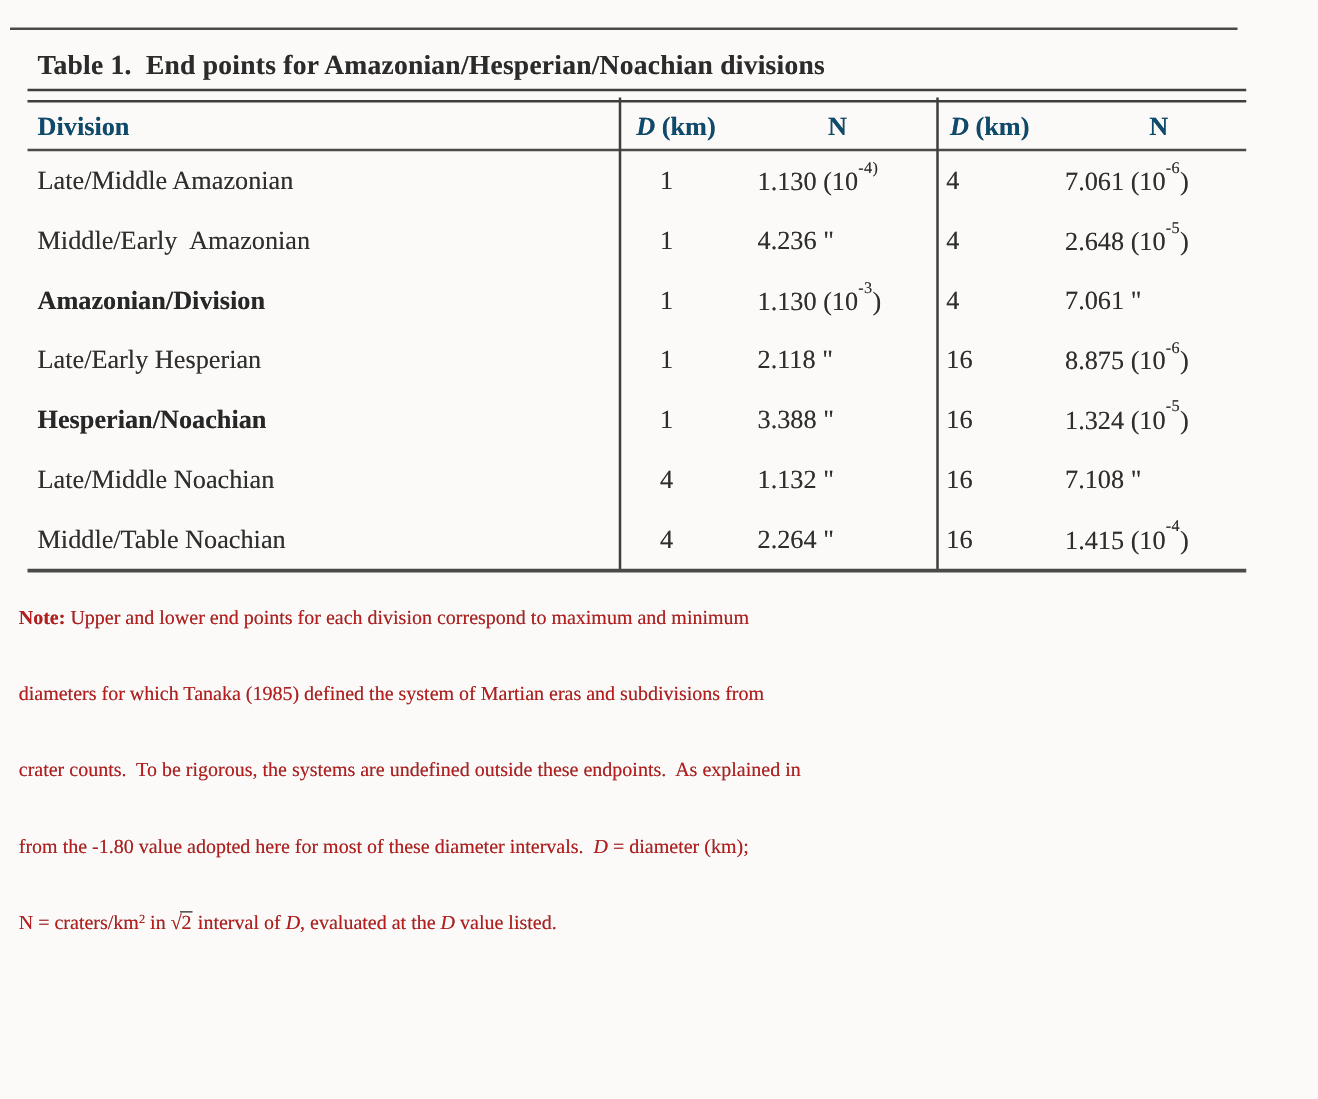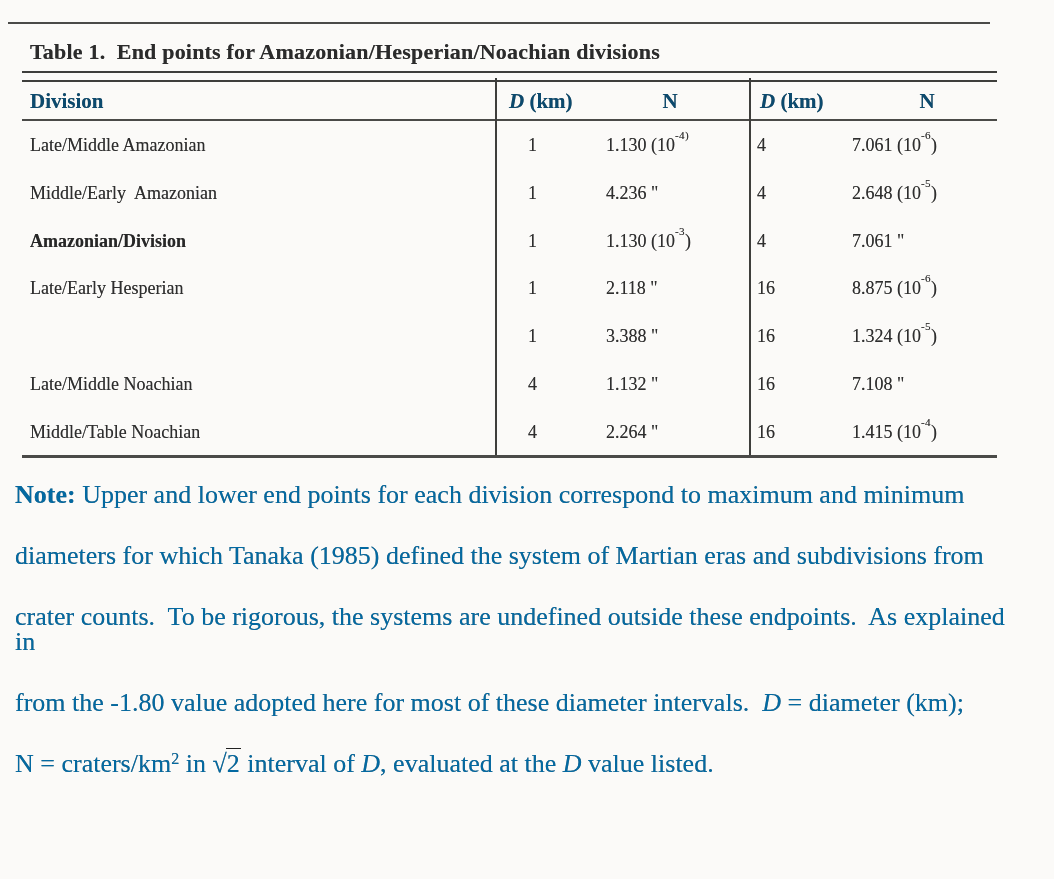--- a/index.html
+++ b/index.html
@@ -33,31 +33,31 @@
   .th-division{left:30px;}
   .th-dkm1{left:509px;}
   .th-n1{left:635px;width:70px;text-align:center;}
   .th-dkm2{left:760px;}
   .th-n2{left:892px;width:70px;text-align:center;}
   .dsym{font-style:italic;}
   
   #rows{position:absolute;top:121px;left:0;width:1054px;}
   .trow{position:relative;height:47.85px;}
   .cell{position:absolute;top:50%;transform:translateY(-50%);
-    font-size:18px;color:#2e2e2e;white-space:pre;}
+    font-size:21px;color:#2e2e2e;white-space:pre;}
   .c-div{left:30px;}
   .c-d1{left:528px;}
   .c-n1{left:606px;}
   .c-d2{left:757px;}
   .c-n2{left:852px;}
   .bold{font-weight:bold;color:#272727;}
   .cell sup{font-size:0.62em;position:relative;top:-0.45em;letter-spacing:.3px;}
   
   .note{position:absolute;left:15px;top:482px;width:1010px;}
-  .note-line{font-size:26px;line-height:25px;margin-bottom:36px;white-space:pre-wrap;color:#0369a1;}
+  .note-line{font-size:16px;line-height:25px;margin-bottom:36px;white-space:pre-wrap;color:#b91c1c;}
   .s-b{font-weight:bold;}
   .s-n{}
   .s-i{font-style:italic;}
   .s-sup{font-size:0.62em;position:relative;top:-0.5em;}
   .s-ov{border-top:1.6px solid #222;margin-left:-1px;padding:0 1px;}
 </style>
 </head>
 <body>
 
 <div class="page">
@@ -106,20 +106,21 @@
         <span class="cell c-n2">7.061 "</span>
       </div>
       <div class="trow">
         <span class="cell c-div">Late/Early Hesperian</span>
         <span class="cell c-d1">1</span>
         <span class="cell c-n1">2.118 "</span>
         <span class="cell c-d2">16</span>
         <span class="cell c-n2">8.875 (10<sup>-6</sup>)</span>
       </div>
       <div class="trow">
+        <span class="cell c-div bold">Hesperian/Noachian</span>
         <span class="cell c-d1">1</span>
         <span class="cell c-n1">3.388 "</span>
         <span class="cell c-d2">16</span>
         <span class="cell c-n2">1.324 (10<sup>-5</sup>)</span>
       </div>
       <div class="trow">
         <span class="cell c-div">Late/Middle Noachian</span>
         <span class="cell c-d1">4</span>
         <span class="cell c-n1">1.132 "</span>
         <span class="cell c-d2">16</span>

